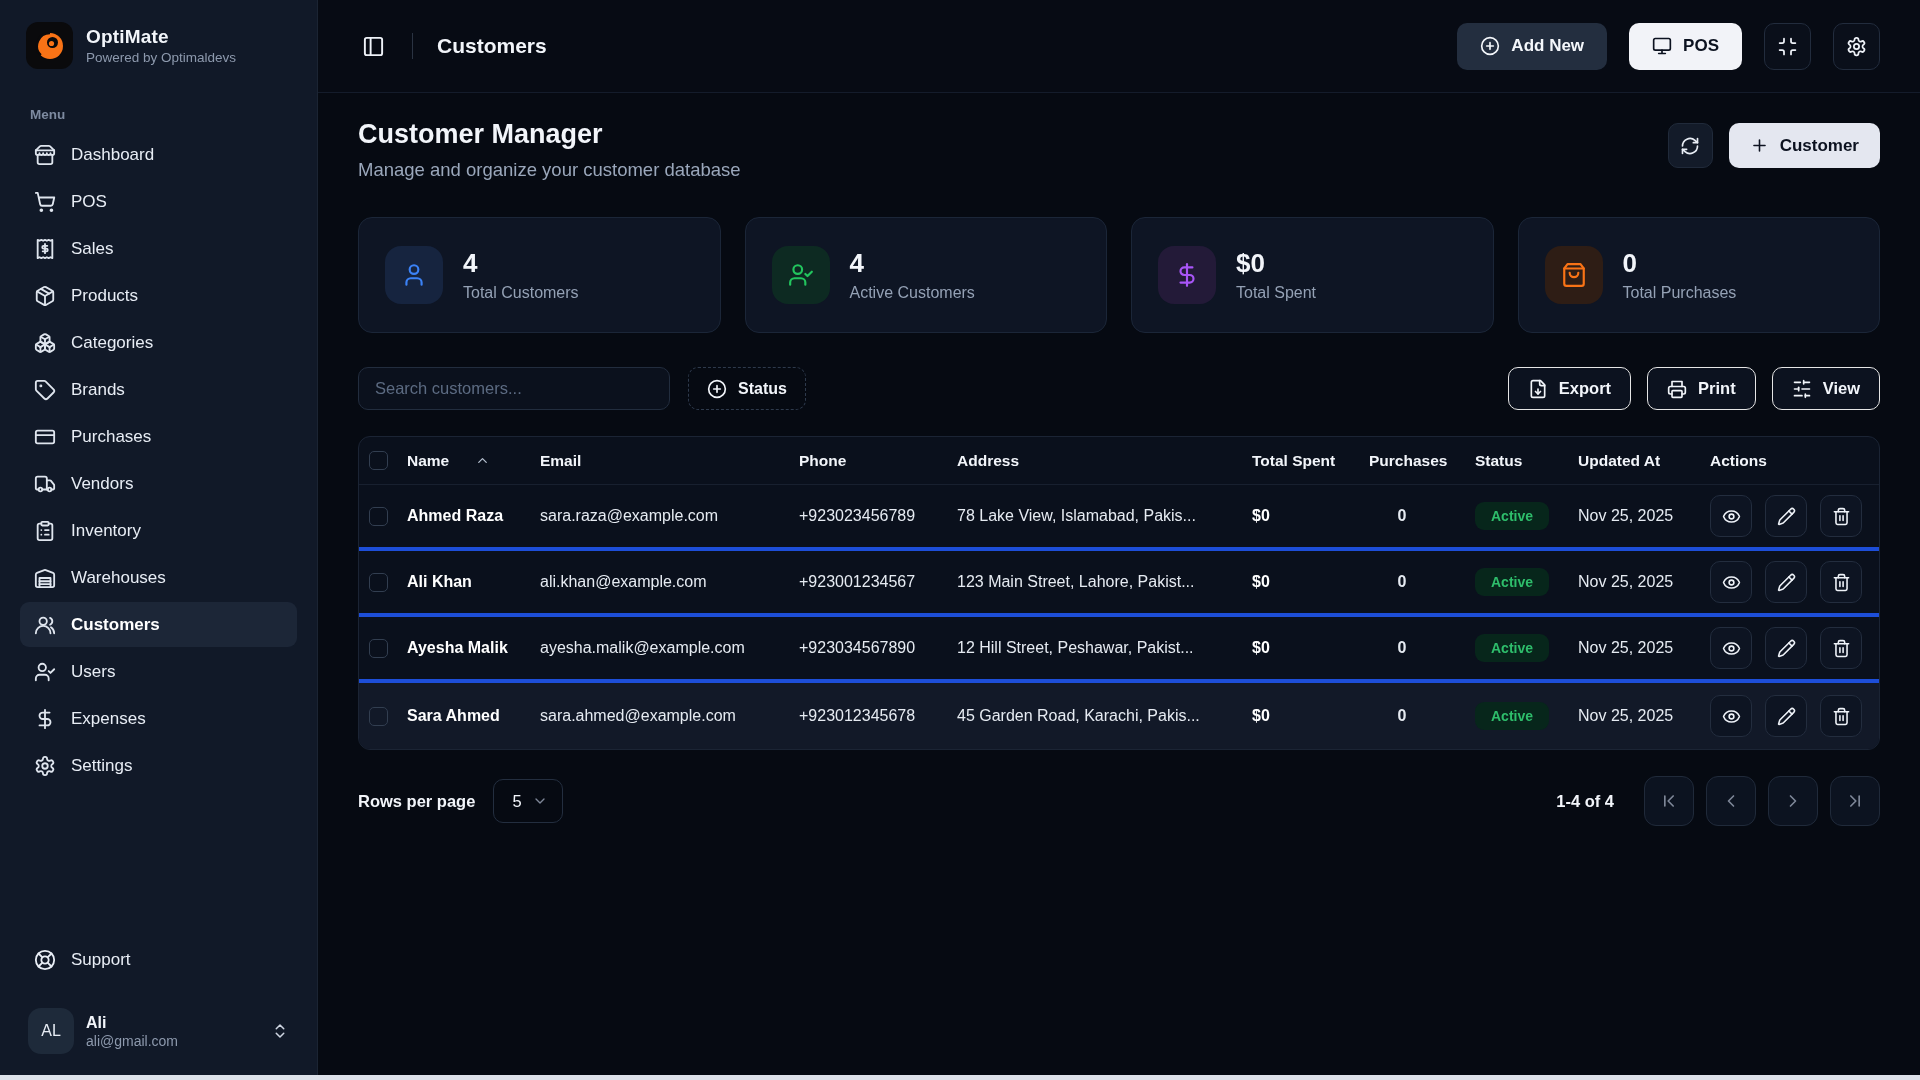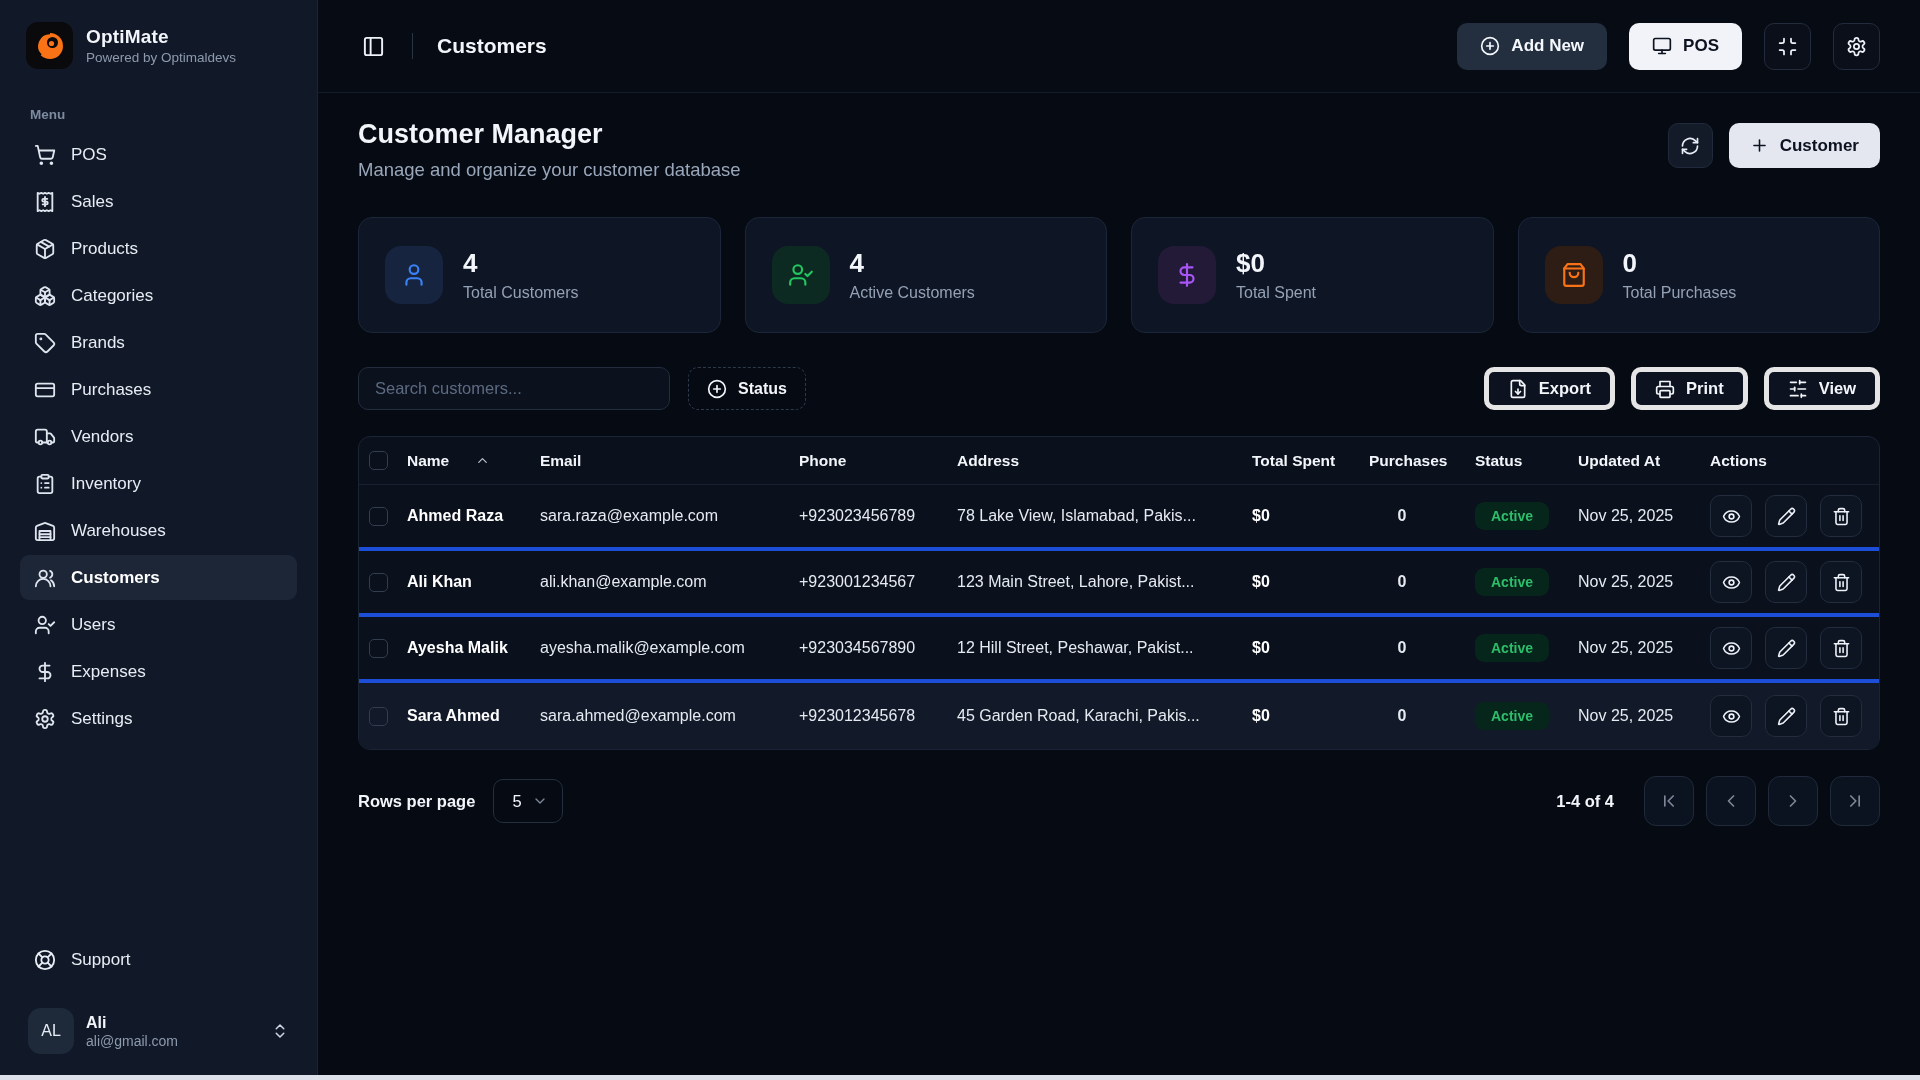--- a/index.html
+++ b/index.html
@@ -69,21 +69,21 @@
   .stat-icon .icon { width:26px; height:26px; }
   .stat-value { font-size:26px; font-weight:bold; }
   .stat-label { font-size:16px; color:#94a1b5; margin-top:5px; }
 
   .filter-row { display:flex; align-items:center; margin-top:34px; gap:18px; }
   .search-input { width:312px; height:43px; background:#0b111d; border:1px solid #222d3e; border-radius:10px;
                   color:#e8edf5; font-size:16.5px; padding:0 16px; font-family:"Liberation Sans", sans-serif; outline:none; }
   .search-input::placeholder { color:#5c6b82; }
   .btn-status { height:43px; padding:0 18px; background:transparent; border:1.5px dashed #2e3a4c; color:#f2f5fa; font-size:16px; }
   .filter-right { margin-left:auto; display:flex; gap:16px; }
-  .btn-tool { height:43px; padding:0 19px; background:#0c121f; border:5px solid #e5e5e5; color:#f2f5fa; font-size:16.5px; }
+  .btn-tool { height:43px; padding:0 19px; background:#0c121f; border:1px solid #e5e5e5; color:#f2f5fa; font-size:16.5px; }
 
   
   .table-card { margin-top:26px; border:1px solid #1b2434; border-radius:12px; background:#0a101c; overflow:hidden; }
   .trow { display:grid; grid-template-columns:48px 133px 259px 158px 295px 117px 106px 103px 132px 1fr;
           align-items:center; }
   .thead { height:48px; border-bottom:1px solid #18202f; font-weight:bold; font-size:15.5px; }
   .tcell { padding-right:10px; white-space:nowrap; overflow:hidden; text-overflow:ellipsis; }
   .c-check { display:flex; justify-content:center; }
   .checkbox { width:19px; height:19px; border:1.5px solid #323e50; border-radius:5px; background:transparent; display:inline-block; cursor:pointer; }
   .th-name { display:flex; align-items:center; gap:26px; cursor:pointer; }
@@ -137,20 +137,31 @@
         <div class="brand-name">OptiMate</div>
         <div class="brand-tag">Powered by Optimaldevs</div>
       </div>
     </div>
 
     <div class="menu-label">Menu</div>
     <nav class="nav" id="sidebar-menu">
         <div class="nav-item">
           <span class="icon">
             <svg viewBox="0 0 24 24" fill="none" stroke="currentColor" stroke-width="2" stroke-linecap="round" stroke-linejoin="round">
+              <path d="m2 7 4.41-4.41A2 2 0 0 1 7.83 2h8.34a2 2 0 0 1 1.42.59L22 7"></path>
+              <path d="M4 12v8a2 2 0 0 0 2 2h12a2 2 0 0 0 2-2v-8"></path>
+              <path d="M2 7h20"></path>
+              <path d="M22 7v3a2 2 0 0 1-2 2 2 2 0 0 1-2-2 2 2 0 0 1-4 0 2 2 0 0 1-4 0 2 2 0 0 1-4 0 2 2 0 0 1-2 2 2 2 0 0 1-2-2V7"></path>
+            </svg>
+          </span>
+          <span>Dashboard</span>
+        </div>
+        <div class="nav-item">
+          <span class="icon">
+            <svg viewBox="0 0 24 24" fill="none" stroke="currentColor" stroke-width="2" stroke-linecap="round" stroke-linejoin="round">
               <circle cx="8" cy="21" r="1"></circle>
               <circle cx="19" cy="21" r="1"></circle>
               <path d="M2.05 2.05h2l2.66 12.42a2 2 0 0 0 2 1.58h9.78a2 2 0 0 0 1.95-1.57l1.65-7.43H5.12"></path>
             </svg>
           </span>
           <span>POS</span>
         </div>
         <div class="nav-item">
           <span class="icon">
             <svg viewBox="0 0 24 24" fill="none" stroke="currentColor" stroke-width="2" stroke-linecap="round" stroke-linejoin="round">

